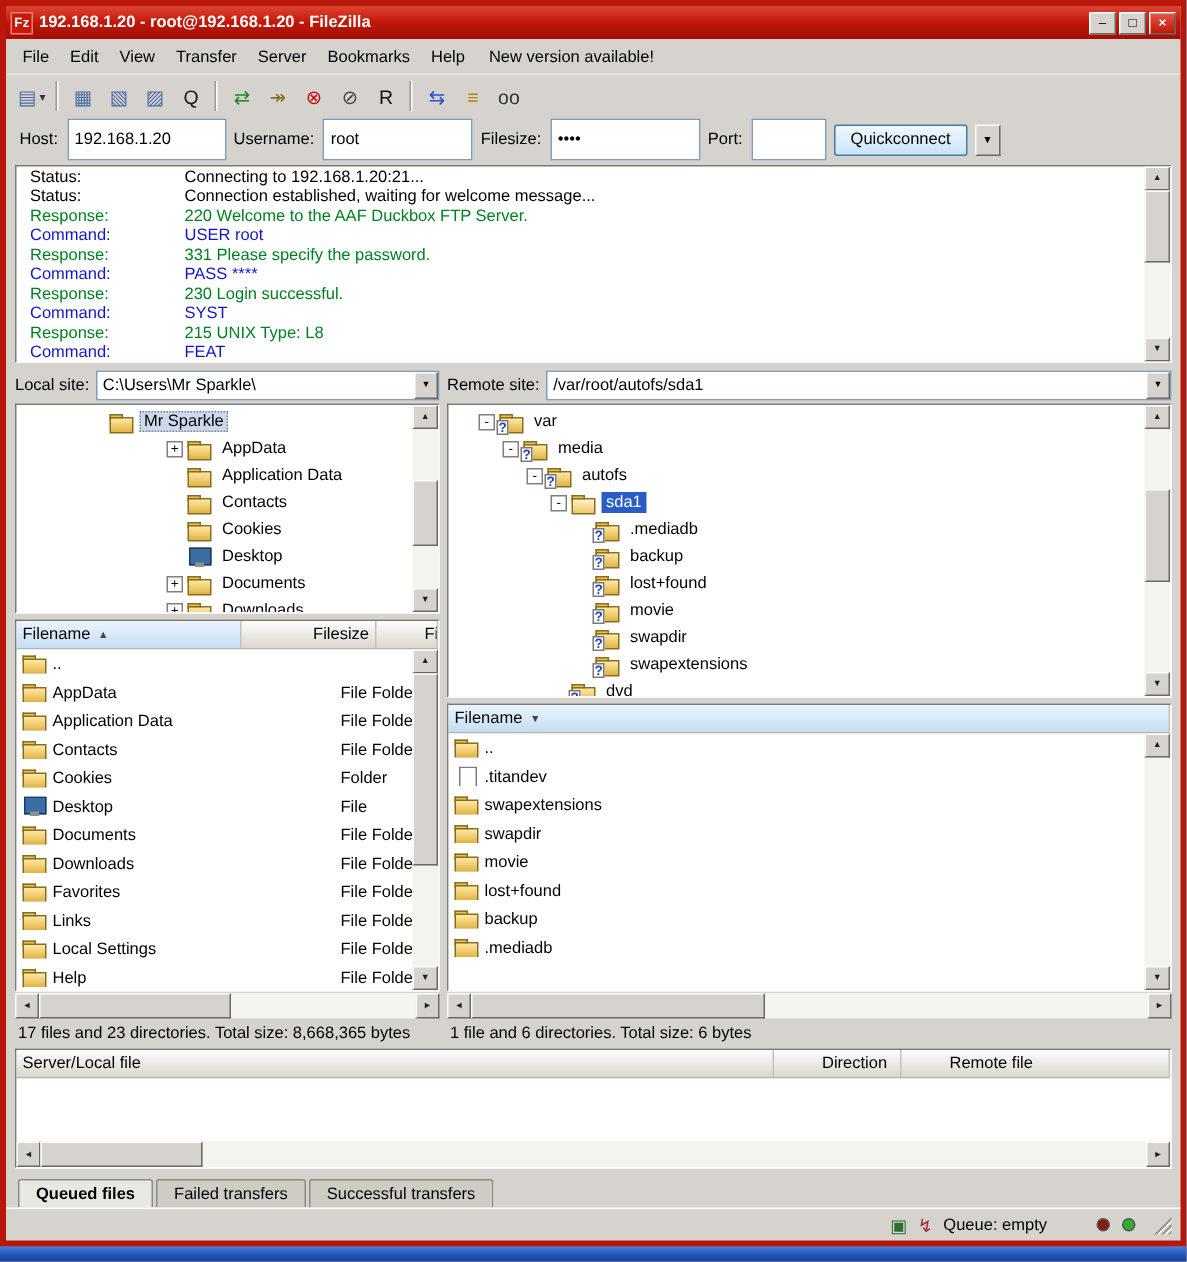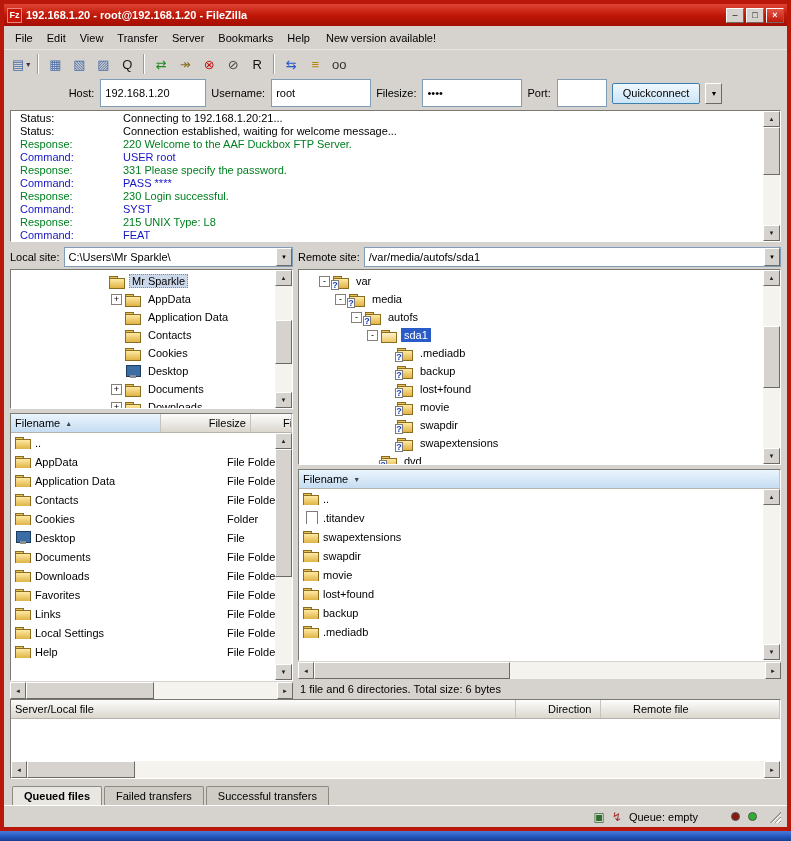--- a/index.html
+++ b/index.html
@@ -18,21 +18,21 @@
   .menu-items{display:flex;}
   .menu-item{padding:4px 7px;}
   .menu-notice{padding:4px 9px;}
   
   .toolbar{flex:0 0 28px;display:flex;align-items:center;padding:2px 5px;}
   .tbtn{height:22px;min-width:24px;display:flex;align-items:center;justify-content:center;padding:0 2px;border:1px solid transparent;}
   .tglyph{font-size:13px;line-height:13px;}
   .tcaret{font-size:8px;margin-left:2px;color:#333;}
   .tsep{width:2px;height:20px;border-left:1px solid #9c9a94;border-right:1px solid #fff;margin:0 4px;}
   
-  .quickbar{flex:0 0 30px;display:flex;align-items:center;gap:5px;padding:0 9px;justify-content:center;}
+  .quickbar{flex:0 0 30px;display:flex;align-items:center;gap:5px;padding:0 9px;}
   .qlabel{margin-right:1px;}
   .qinput{height:28px;border:1px solid #7f9db9;background:#fff;padding:1px 4px;font:11px "Liberation Sans","DejaVu Sans",sans-serif;}
   .w-host{width:106px;} .w-user{width:100px;} .w-pass{width:100px;} .w-port{width:42px;padding-left:44px;}
   .qc-btn{height:21px;padding:2px 10px;font:11px "Liberation Sans","DejaVu Sans",sans-serif;background:linear-gradient(#f0f8fe,#cbe4f7);border:1px solid #3c7fb1;border-radius:2px;}
   .qc-drop{width:17px;height:21px;background:#d6d3ce;border:1px solid;border-color:#fff #6d6a65 #6d6a65 #fff;font-size:7px;padding:0;}
   .qc-drop span{font-size:7px;}
   
   .logwrap{margin:2px 6px 3px 6px;flex:0 0 132px;background:#fff;border:1px solid;border-color:#7a7a73 #fff #fff #7a7a73;display:flex;overflow:hidden;}
   .logbody{flex:1;overflow:hidden;padding:1px 0;}
   .logline{display:flex;height:13px;line-height:13px;white-space:nowrap;}
@@ -252,21 +252,21 @@
     <div class="col local">
       <div class="sitebar">
         <span class="slabel">Local site:</span>
         <div class="combo">
           <span class="txt">C:\Users\Mr Sparkle\</span>
           <span class="drop">▼</span>
         </div>
       </div>
       <div class="treepanel panel local-tree">
         <div class="treebody" id="local-tree">
-            <div class="trow" style="padding-left: 84px;">
+            <div class="trow" style="padding-left: 48px;">
               <span class="tspacer"></span>
               <span class="ticon icon-folder"></span>
               <span class="tlabel sel-inactive">Mr Sparkle</span>
             </div>
             <div class="trow" style="padding-left: 100px;">
               <span class="expander">+</span>
               <span class="ticon icon-folder"></span>
               <span class="tlabel">AppData</span>
             </div>
             <div class="trow" style="padding-left: 100px;">
@@ -426,27 +426,28 @@
             <div class="sbtn">▼</div>
           </div>
         </div>
       </div>
       <div class="hscroll">
         <div class="sbtn">◄</div>
         <div class="hthumb lh-thumb"></div>
         <div class="hsp"></div>
         <div class="sbtn">►</div>
       </div>
+      <div class="status-line">17 files and 23 directories. Total size: 8,668,365 bytes</div>
     </div>
 
     <div class="col remote">
       <div class="sitebar">
         <span class="slabel">Remote site:</span>
         <div class="combo">
-          <span class="txt">/var/media/autofs/sda1</span>
+          <span class="txt">/var/root/autofs/sda1</span>
           <span class="drop">▼</span>
         </div>
       </div>
       <div class="treepanel panel remote-tree">
         <div class="treebody" id="remote-tree">
             <div class="trow" style="padding-left: 20px;">
               <span class="expander">-</span>
               <span class="ticon icon-folder">
                 <span class="badge-q">?</span>
               </span>

